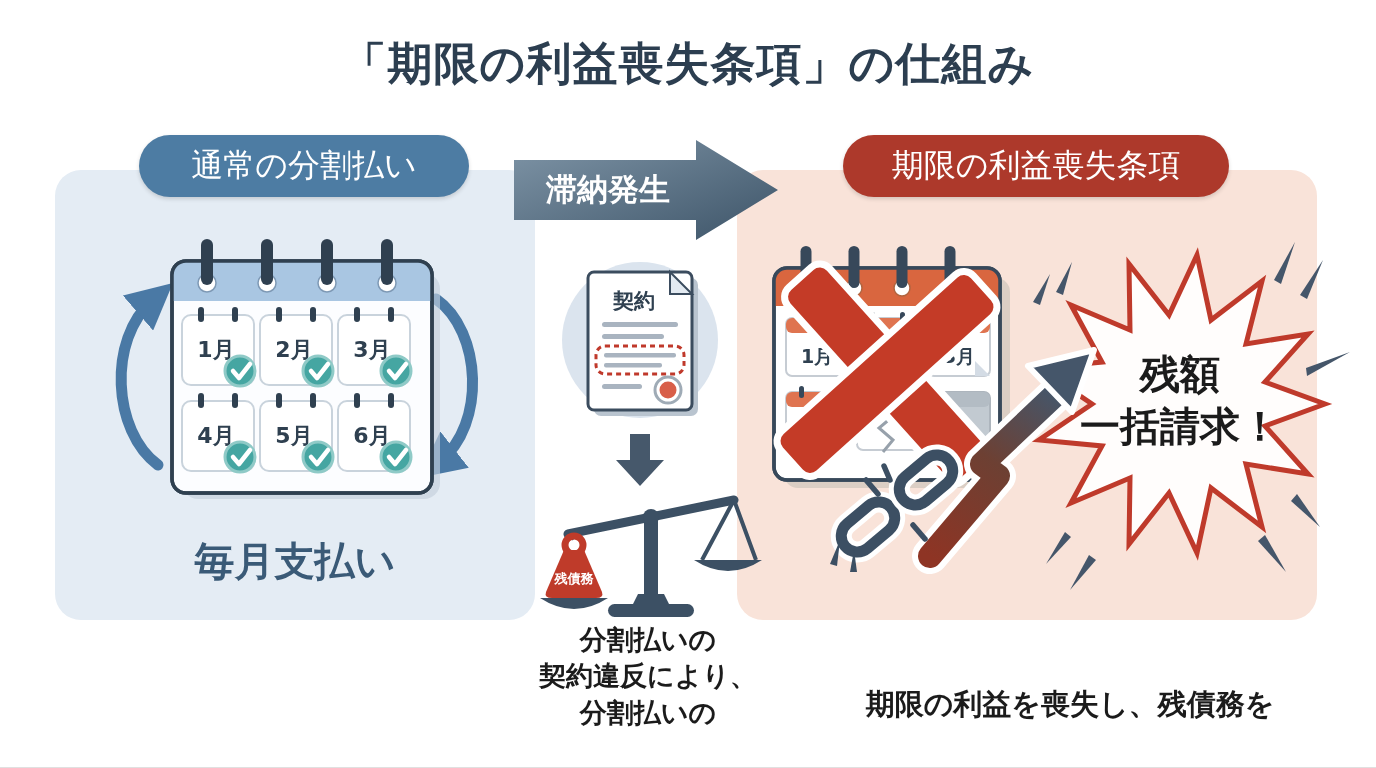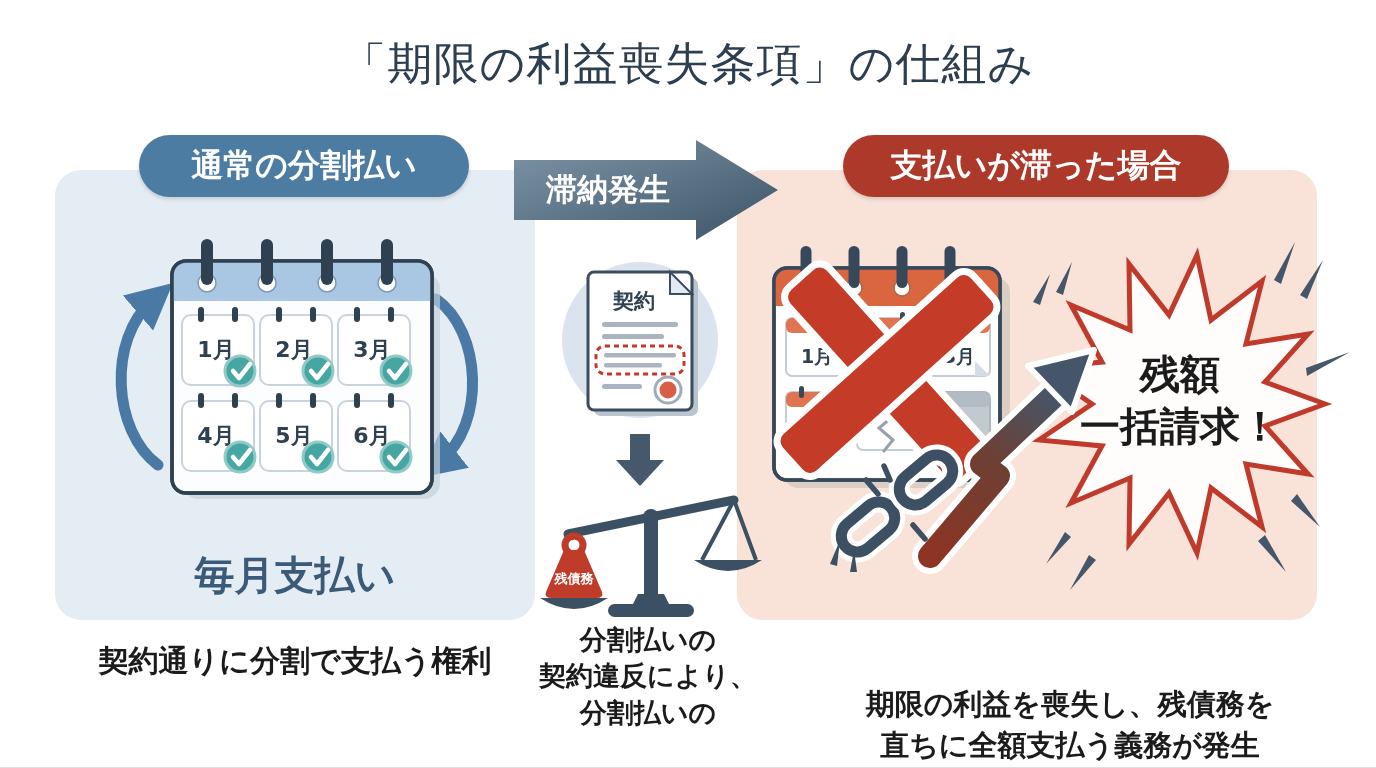--- a/index.html
+++ b/index.html
@@ -1,45 +1,45 @@
 <!DOCTYPE html>
 <html lang="ja"><head>
 <meta charset="utf-8">
 <style>
   html,body{margin:0;padding:0;}
   body{width:1376px;height:768px;background:#ffffff;font-family:"DejaVu Sans",sans-serif;overflow:hidden;position:relative;border-bottom:1px solid #e0e0e0;box-sizing:border-box;}
   .abs{position:absolute;}
-  .page-title{left:0;top:34px;width:1376px;text-align:center;font-size:45px;font-weight:normal;color:#2c3e50;letter-spacing:1px;}
+  .page-title{left:0;top:34px;width:1376px;text-align:center;font-size:45px;font-weight:bold;color:#2c3e50;letter-spacing:1px;}
   .panel{border-radius:26px;}
   .panel-left{left:55px;top:170px;width:480px;height:450px;background:#e4ecf4;}
   .panel-right{left:737px;top:170px;width:580px;height:450px;background:#f9e3d9;}
-  .badge{height:62px;border-radius:999px;display:flex;align-items:center;justify-content:center;color:#ffffff;font-size:32px;font-weight:bold;box-shadow:0 2px 4px rgba(0,0,0,.15);}
+  .badge{height:62px;border-radius:999px;display:flex;align-items:center;justify-content:center;color:#ffffff;font-size:32px;font-weight:normal;box-shadow:0 2px 4px rgba(0,0,0,.15);}
   .badge-left{left:139px;top:135px;width:330px;background:#4d7ca3;}
   .badge-right{left:843px;top:135px;width:386px;background:#ad392b;}
   .caption{font-weight:bold;text-align:center;color:#1b1b1b;}
-  .caption-monthly{left:55px;top:548px;width:480px;font-size:40px;color:#3a5a77;}
+  .caption-monthly{left:55px;top:534px;width:480px;font-size:40px;color:#3a5a77;}
   .desc-left{left:45px;top:640px;width:500px;font-size:30px;line-height:1.38;}
   .desc-mid{left:518px;top:622px;width:260px;font-size:27px;line-height:1.35;}
   .desc-right{left:767px;top:684px;width:606px;font-size:29px;line-height:1.4;}
   svg{display:block;}
   svg text{font-family:"DejaVu Sans",sans-serif;}
 </style>
 </head>
 <body>
 
 <div class="abs page-title">「期限の利益喪失条項」の仕組み</div>
 
 <div class="abs panel panel-left"></div>
 <div class="abs panel panel-right"></div>
 
 <div class="abs badge badge-left">
   <span>通常の分割払い</span>
 </div>
 <div class="abs badge badge-right">
-  <span>支払いが滞った場合</span>
+  <span>期限の利益喪失条項</span>
 </div>
 
 <svg class="abs" style="left:92px;top:233px;" width="400" height="290" viewBox="0 0 400 290">
   <defs>
     <marker id="mblue" viewBox="0 0 10 10" refX="4" refY="5" markerWidth="4.2" markerHeight="4.2" orient="auto">
       <path d="M0,0 L10,5 L0,10 z" fill="#4a79a5"></path>
     </marker>
   </defs>
 
   <path d="M 66 232 C 20 198 16 106 60 68" fill="none" stroke="#4a79a5" stroke-width="11" stroke-linecap="round" marker-end="url(#mblue)"></path>
@@ -268,25 +268,23 @@
       <path d="M 163 303 L 175 317"></path>
     </g>
     <polygon points="90,318 80,342 87,344" fill="#3c4f63"></polygon>
     <polygon points="104,328 100,350 107,350" fill="#3c4f63"></polygon>
   </g>
 </svg>
 
 <div class="abs caption caption-monthly">毎月支払い</div>
 
 <div class="abs caption desc-left">
-  <div>契約通りに分割で支払う権利</div>
 </div>
 
 <div class="abs caption desc-mid">
   <div>分割払いの</div>
   <div>契約違反により、</div>
   <div>分割払いの</div>
 </div>
 
 <div class="abs caption desc-right">
   <div>期限の利益を喪失し、残債務を</div>
-  <div>直ちに全額支払う義務が発生</div>
 </div>
 
 </body></html>

